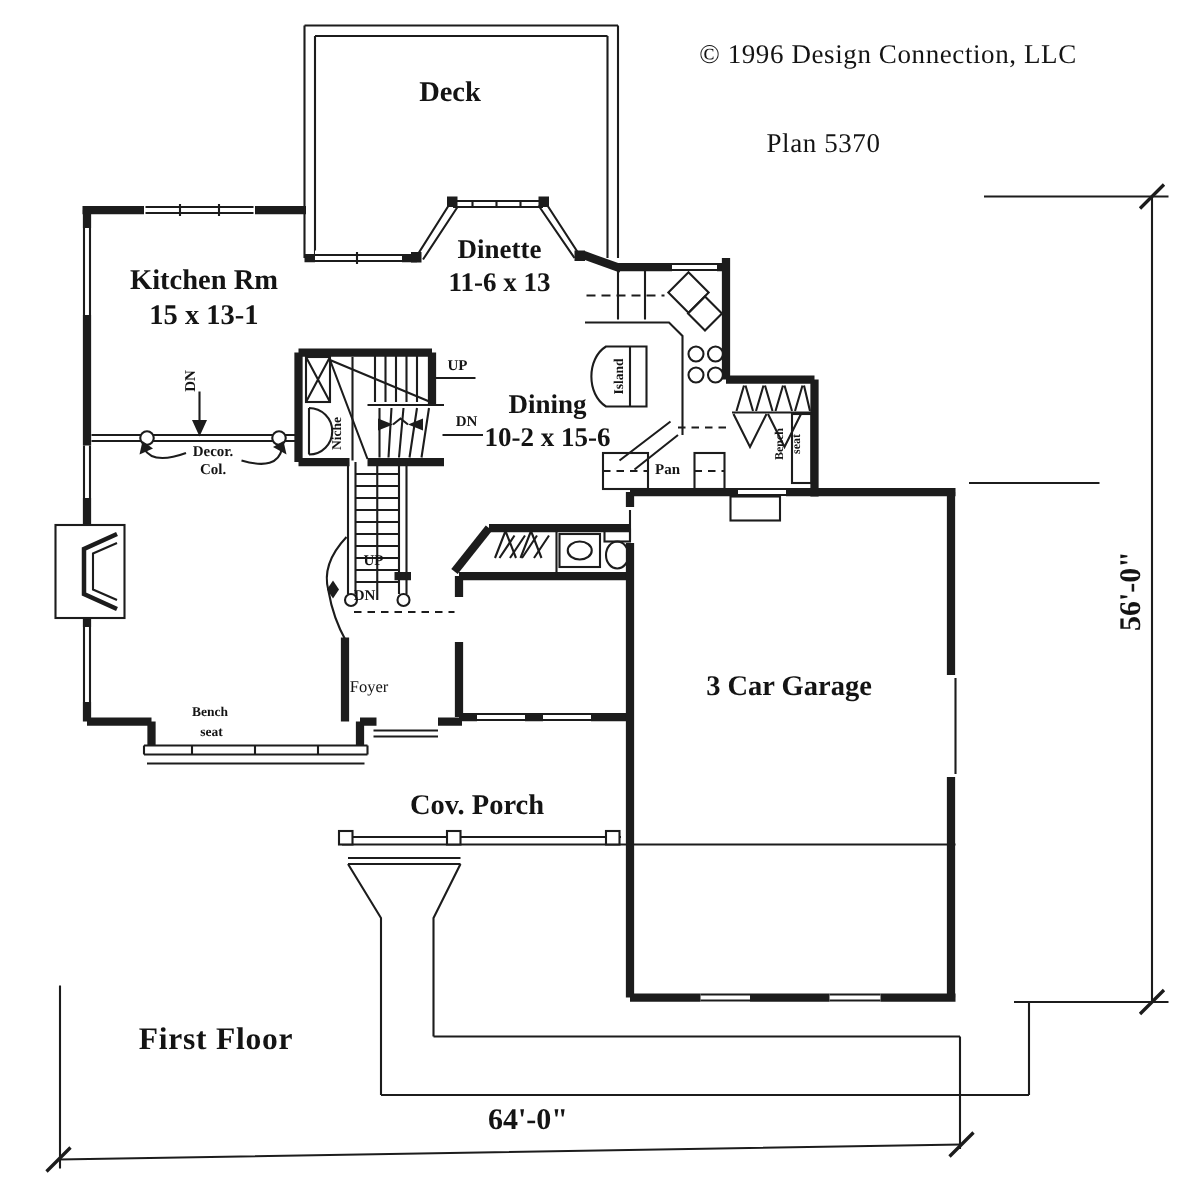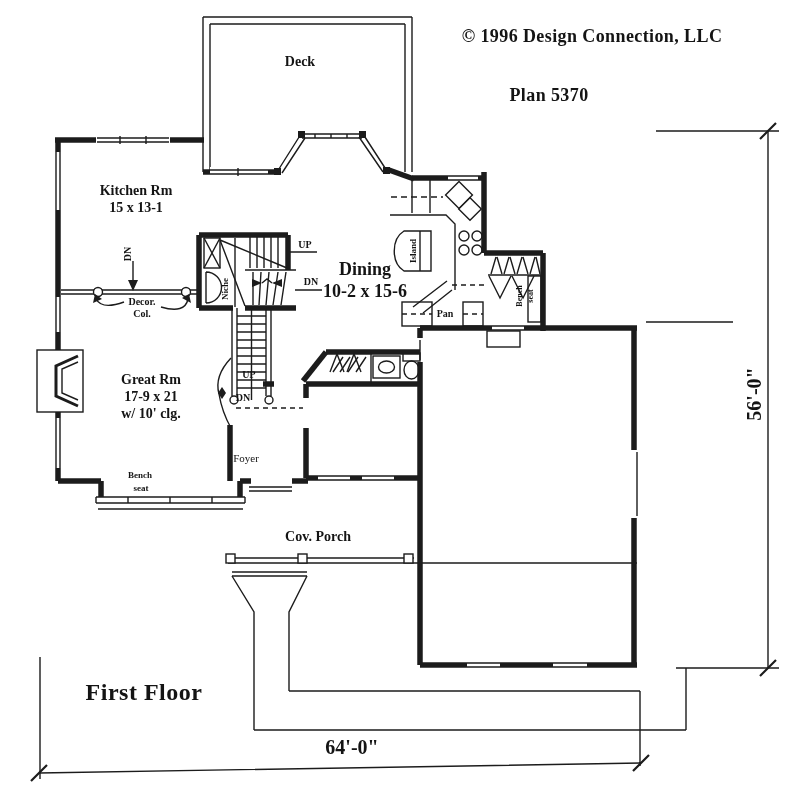--- a/index.html
+++ b/index.html
@@ -2,29 +2,29 @@
 <html><head>
 <meta charset="utf-8">
 <style>
   html,body{margin:0;padding:0;background:#e8e8e8;}
   #page{position:relative;width:800px;height:790px;background:#ffffff;overflow:hidden;
         font-family:"Liberation Serif",serif;color:#161616;}
   #plan-svg{position:absolute;left:0;top:0;}
   .lbl{position:absolute;transform:translate(-50%,-50%);font-family:"Liberation Serif",serif;
        font-weight:bold;color:#141414;text-align:center;white-space:nowrap;line-height:1.22;}
   .vert{transform:translate(-50%,-50%) rotate(-90deg);}
-  .f21{font-size:24px;letter-spacing:.5px;}
+  .f21{font-size:21px;letter-spacing:.5px;}
   .f20{font-size:20px;}
-  .f19{font-size:14px;}
+  .f19{font-size:19px;}
   .f18{font-size:18px;}
   .f11{font-size:11px;font-weight:normal;margin-top:19px;}
   .f10{font-size:10px;}
   .f9{font-size:9px;}
   .f8{font-size:8px;}
-  .reg{font-weight:bold;letter-spacing:.4px;}
+  .reg{font-weight:normal;letter-spacing:.4px;}
 </style>
 </head>
 <body>
 
 <div id="page">
 
 <svg id="plan-svg" width="800" height="790" viewBox="0 0 800 790" fill="none" stroke="#1c1c1c" stroke-width="1.4" stroke-linecap="butt">
 
   <g stroke-width="5.5">
     <path d="M55 140 H204"></path>
@@ -197,39 +197,39 @@
     <path d="M40 657 V779 M39 773 L641 763 M640 691 V766"></path>
     <path d="M31 781 L47 765 M633 771 L649 755" stroke-width="2.2"></path>
   </g>
 </svg>
 
 <div class="lbl f18 reg" style="left:592px;top:37px">©  1996 Design Connection, LLC</div>
 <div class="lbl f18 reg" style="left:549px;top:96px">Plan 5370</div>
 
 <div class="lbl f19" style="left:300px;top:62px">Deck</div>
 
+<div class="lbl f18" style="left:333px;top:178px">
+  <div>Dinette</div>
+  <div>11-6 x 13</div>
+</div>
 
 <div class="lbl f19" style="left:136px;top:199px">
   <div>Kitchen Rm</div>
   <div>15 x 13-1</div>
 </div>
 
 <div class="lbl f18" style="left:365px;top:281px">
   <div>Dining</div>
   <div>10-2 x 15-6</div>
 </div>
 
-<div class="lbl f19" style="left:151px;top:397px">
-  <div>Great Rm</div>
-  <div>17-9 x 21</div>
-  <div>w/ 10' clg.</div>
-</div>
 
 
 <div class="lbl f19" style="left:526px;top:458px">
+  <div>3 Car Garage</div>
 </div>
 
 <div class="lbl f19" style="left:318px;top:537px">Cov. Porch</div>
 <div class="lbl f11" style="left:246px;top:440px">Foyer</div>
 
 <div class="lbl f21" style="left:144px;top:693px">First Floor</div>
 
 <div class="lbl f20" style="left:352px;top:747px">64'-0"</div>
 <div class="lbl f20 vert" style="left:754px;top:394px">56'-0"</div>
 

